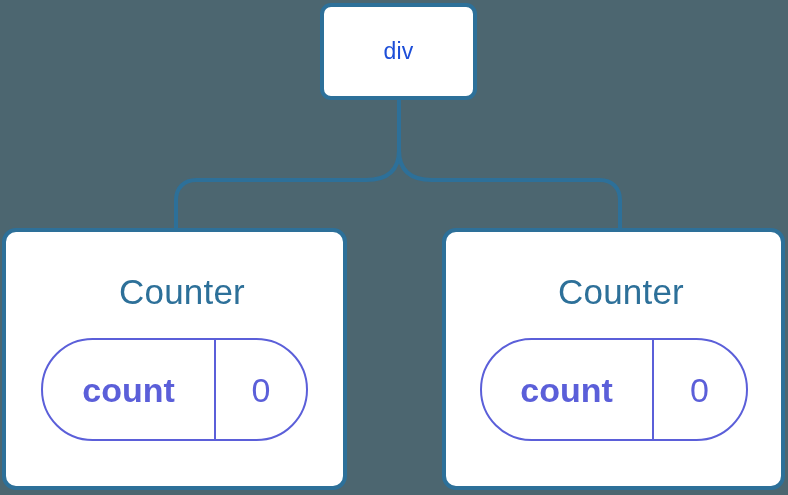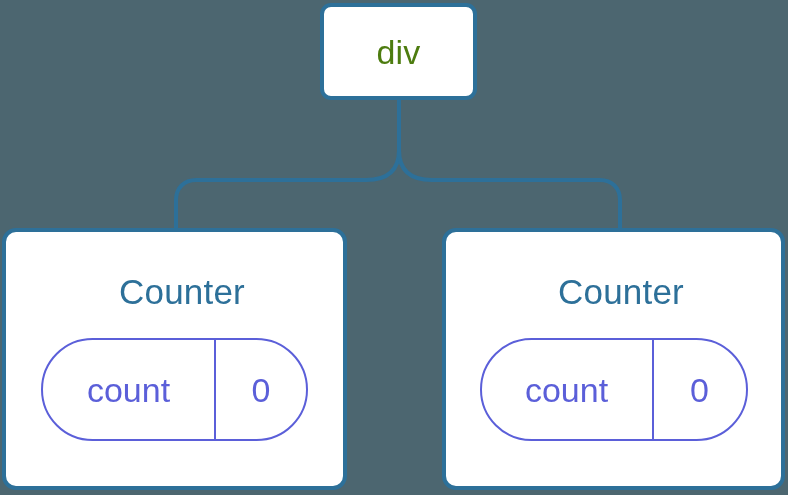--- a/index.html
+++ b/index.html
@@ -38,22 +38,22 @@
     box-sizing: border-box;
     background: #ffffff;
     border: 4px solid #2d7099;
     border-radius: 11px;
     display: flex;
     align-items: center;
     justify-content: center;
     z-index: 3;
   }
   .node-root-label {
-    font-size: 34px;
-    color: #4d7c0f;
+    font-size: 23px;
+    color: #1d4ed8;
     letter-spacing: 0.2px;
     line-height: 1;
   }
 
   
   .card {
     position: absolute;
     top: 228px;
     height: 262px;
     box-sizing: border-box;
@@ -94,20 +94,21 @@
   .pill-key {
     display: flex;
     align-items: center;
     justify-content: center;
     flex: 0 0 auto;
     box-sizing: border-box;
     border-right: 2px solid #5b5fd9;
     font-size: 34px;
     color: #5b5fd9;
     line-height: 1;
+    font-weight: bold;
   }
   .pill-left  .pill-key { width: 173px; }
   .pill-right .pill-key { width: 172px; }
 
   .pill-value {
     display: flex;
     align-items: center;
     justify-content: center;
     flex: 1 1 auto;
     font-size: 34px;

